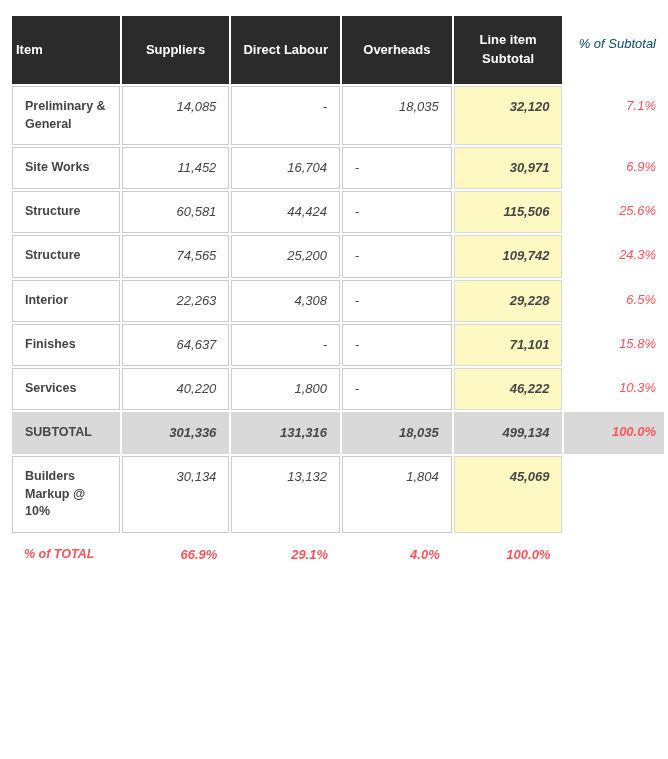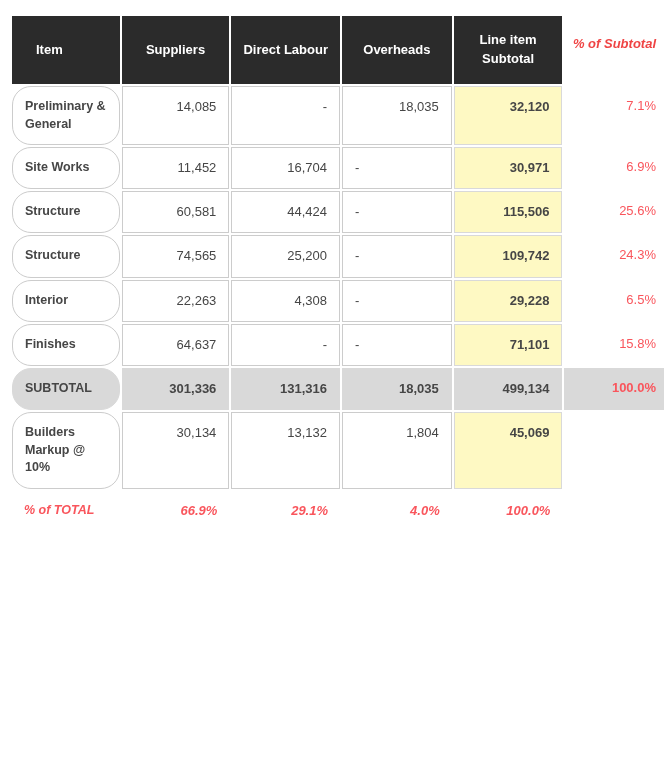--- a/index.html
+++ b/index.html
@@ -19,46 +19,46 @@
   }
 
   
   th.hdr {
     background: #2b2b2b; color: #ffffff;
     font-weight: bold; font-size: 13px;
     height: 68px; box-sizing: border-box;
     vertical-align: middle; text-align: center;
     padding: 6px 10px; border: none; line-height: 1.45;
   }
-  th.hdr.item-h { text-align: left; padding-left: 24px; }
+  th.hdr.item-h { text-align: left; padding-left: 4px; }
   th.pct-h {
     background: transparent; border: none;
-    color: #ef4444; font-style: italic; font-weight: bold;
+    color: #0c4a6e; font-style: italic; font-weight: normal;
     font-size: 13px; text-align: right;
     vertical-align: top; padding: 20px 8px 0 2px;
   }
 
   
   td {
     border: 1px solid #cccccc;
     background: #ffffff;
     font-size: 13px; line-height: 1.4;
     padding: 11px 12px; height: 41px;
     box-sizing: border-box; vertical-align: top;
   }
-  td.ar { text-align: right; }
+  td.ar { text-align: right; font-style: italic; }
   td.al { text-align: left; }
-  td.item-c { font-weight: bold; font-size: 12.5px; padding-right: 6px; border-radius: 19px; }
+  td.item-c { font-weight: bold; font-size: 12.5px; padding-right: 6px; }
   td.sub { background: #fef9c3; border-color: #d9d9d9; font-weight: bold; }
 
   tr.shaded td { background: #d9d9d9; border-color: #d9d9d9; font-weight: bold; }
 
   td.pct {
     border: none; background: transparent;
-    color: #f9555c; font-weight: normal;
+    color: #f9555c; font-style: italic; font-weight: normal;
     text-align: right; padding-right: 8px;
   }
   tr.shaded td.pct { font-weight: bold; }
 
   tr.footer td {
     border: none; background: transparent !important;
     color: #f9555c; font-style: italic; font-weight: bold;
   }
 </style>
 </head>
@@ -126,20 +126,28 @@
           <td class="pct">6.5%</td>
         </tr>
         <tr class="item">
           <td class="item-c al">Finishes</td>
           <td class="ar">64,637</td>
           <td class="ar">-</td>
           <td class="al">-</td>
           <td class="sub ar">71,101</td>
           <td class="pct">15.8%</td>
         </tr>
+        <tr class="item">
+          <td class="item-c al">Services</td>
+          <td class="ar">40,220</td>
+          <td class="ar">1,800</td>
+          <td class="al">-</td>
+          <td class="sub ar">46,222</td>
+          <td class="pct">10.3%</td>
+        </tr>
         <tr class="shaded">
           <td class="item-c al">SUBTOTAL</td>
           <td class="ar">301,336</td>
           <td class="ar">131,316</td>
           <td class="ar">18,035</td>
           <td class="sub ar">499,134</td>
           <td class="pct">100.0%</td>
         </tr>
         <tr class="item">
           <td class="item-c al">Builders Markup @ 10%</td>

